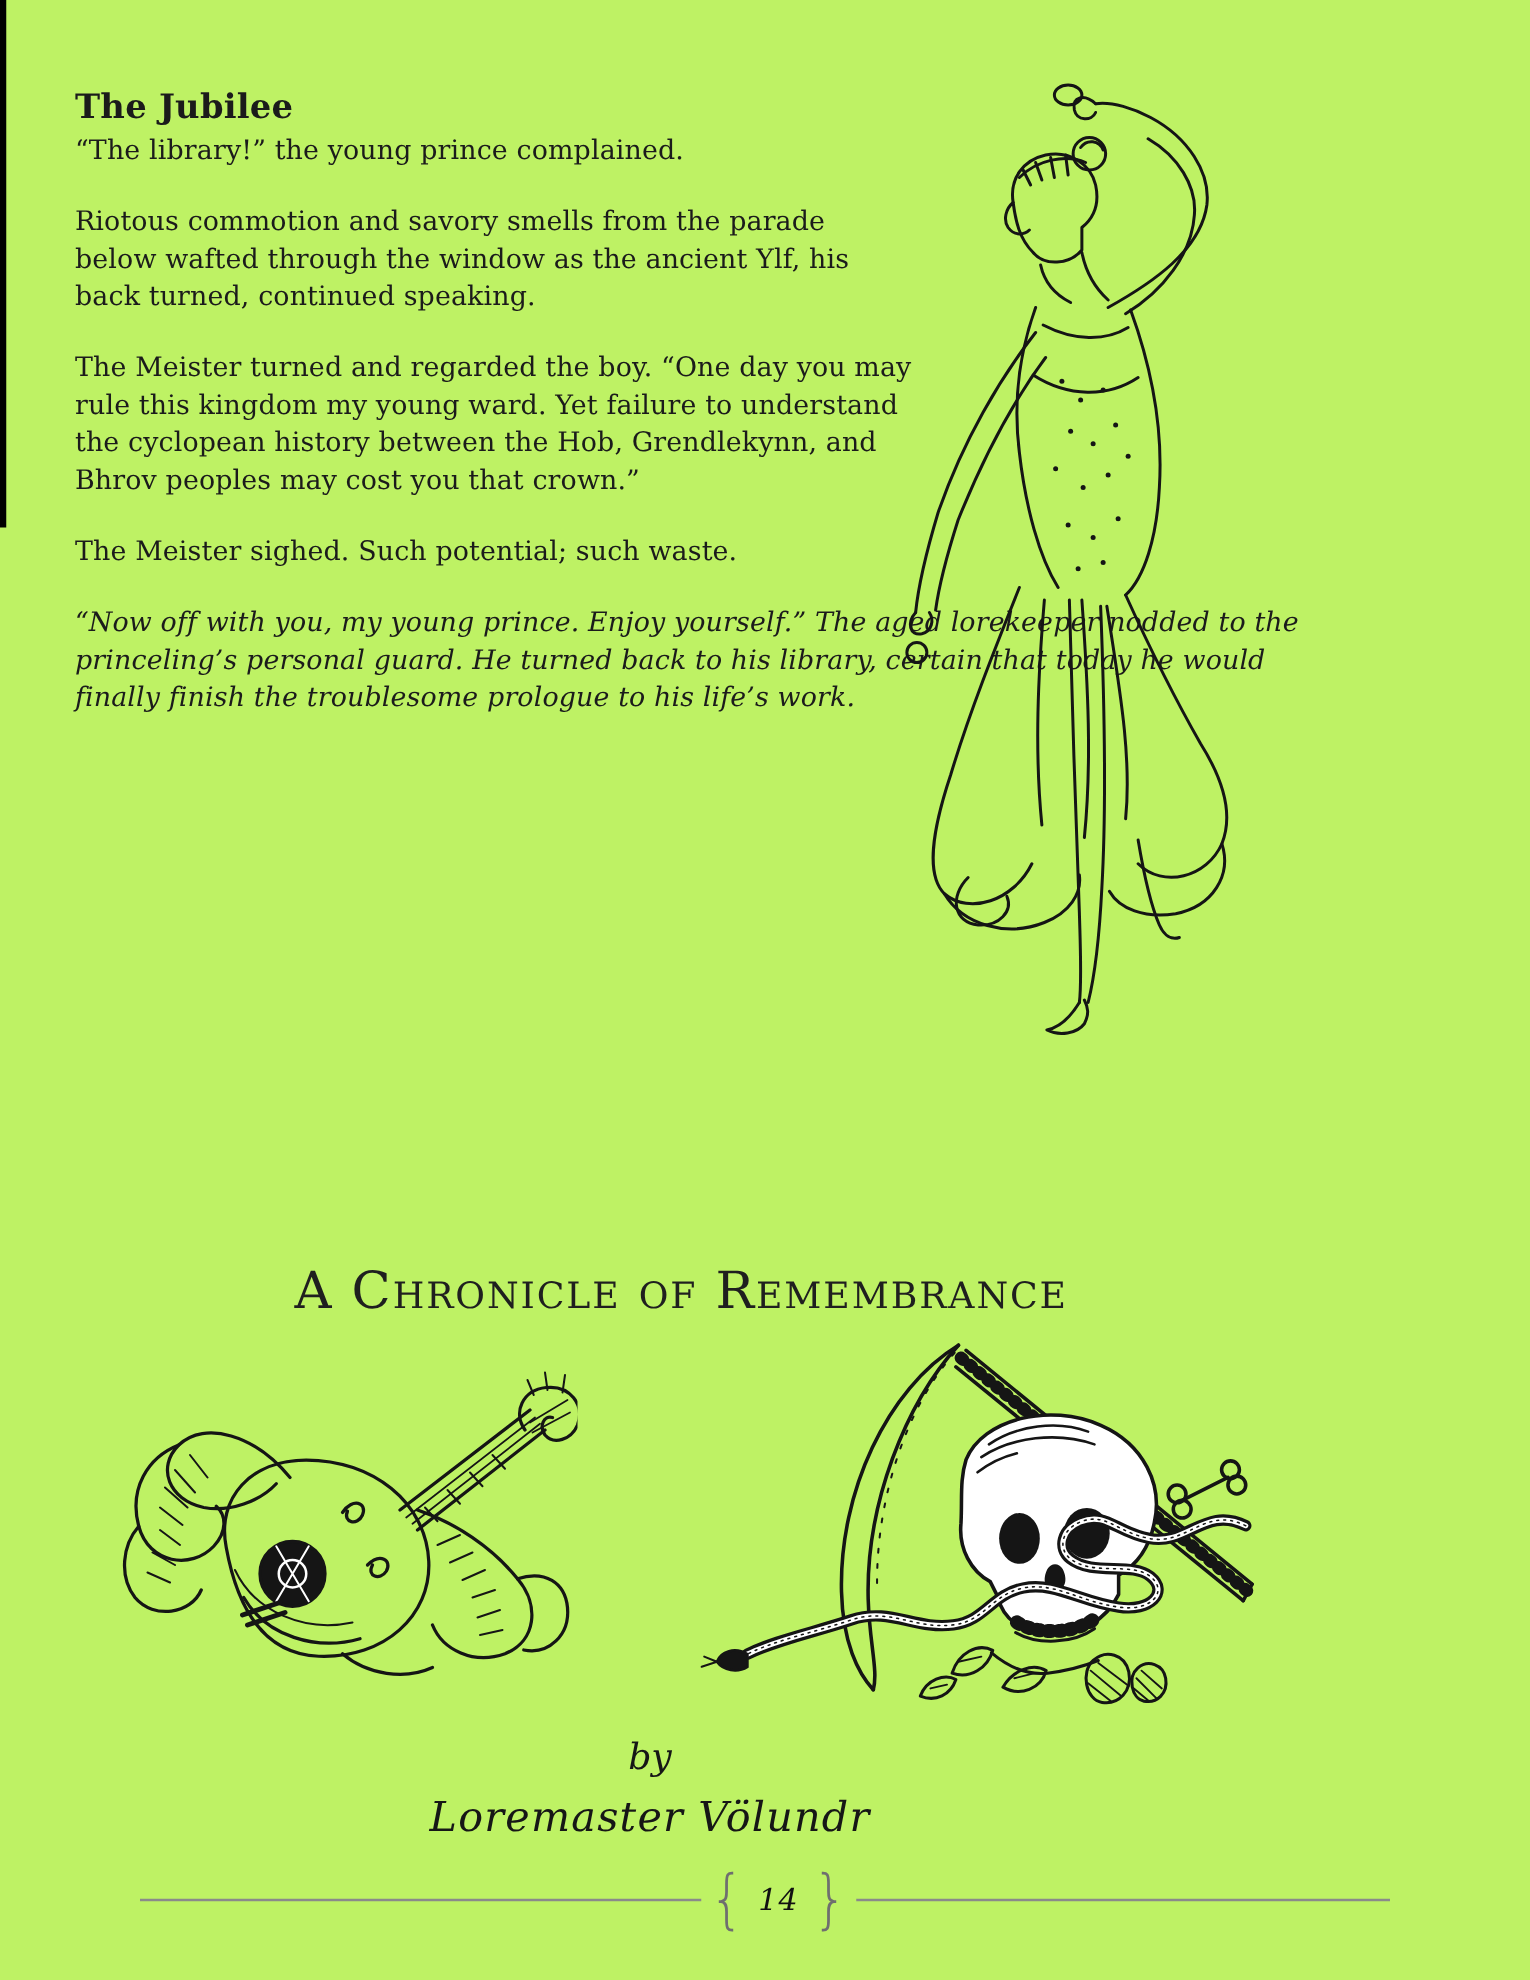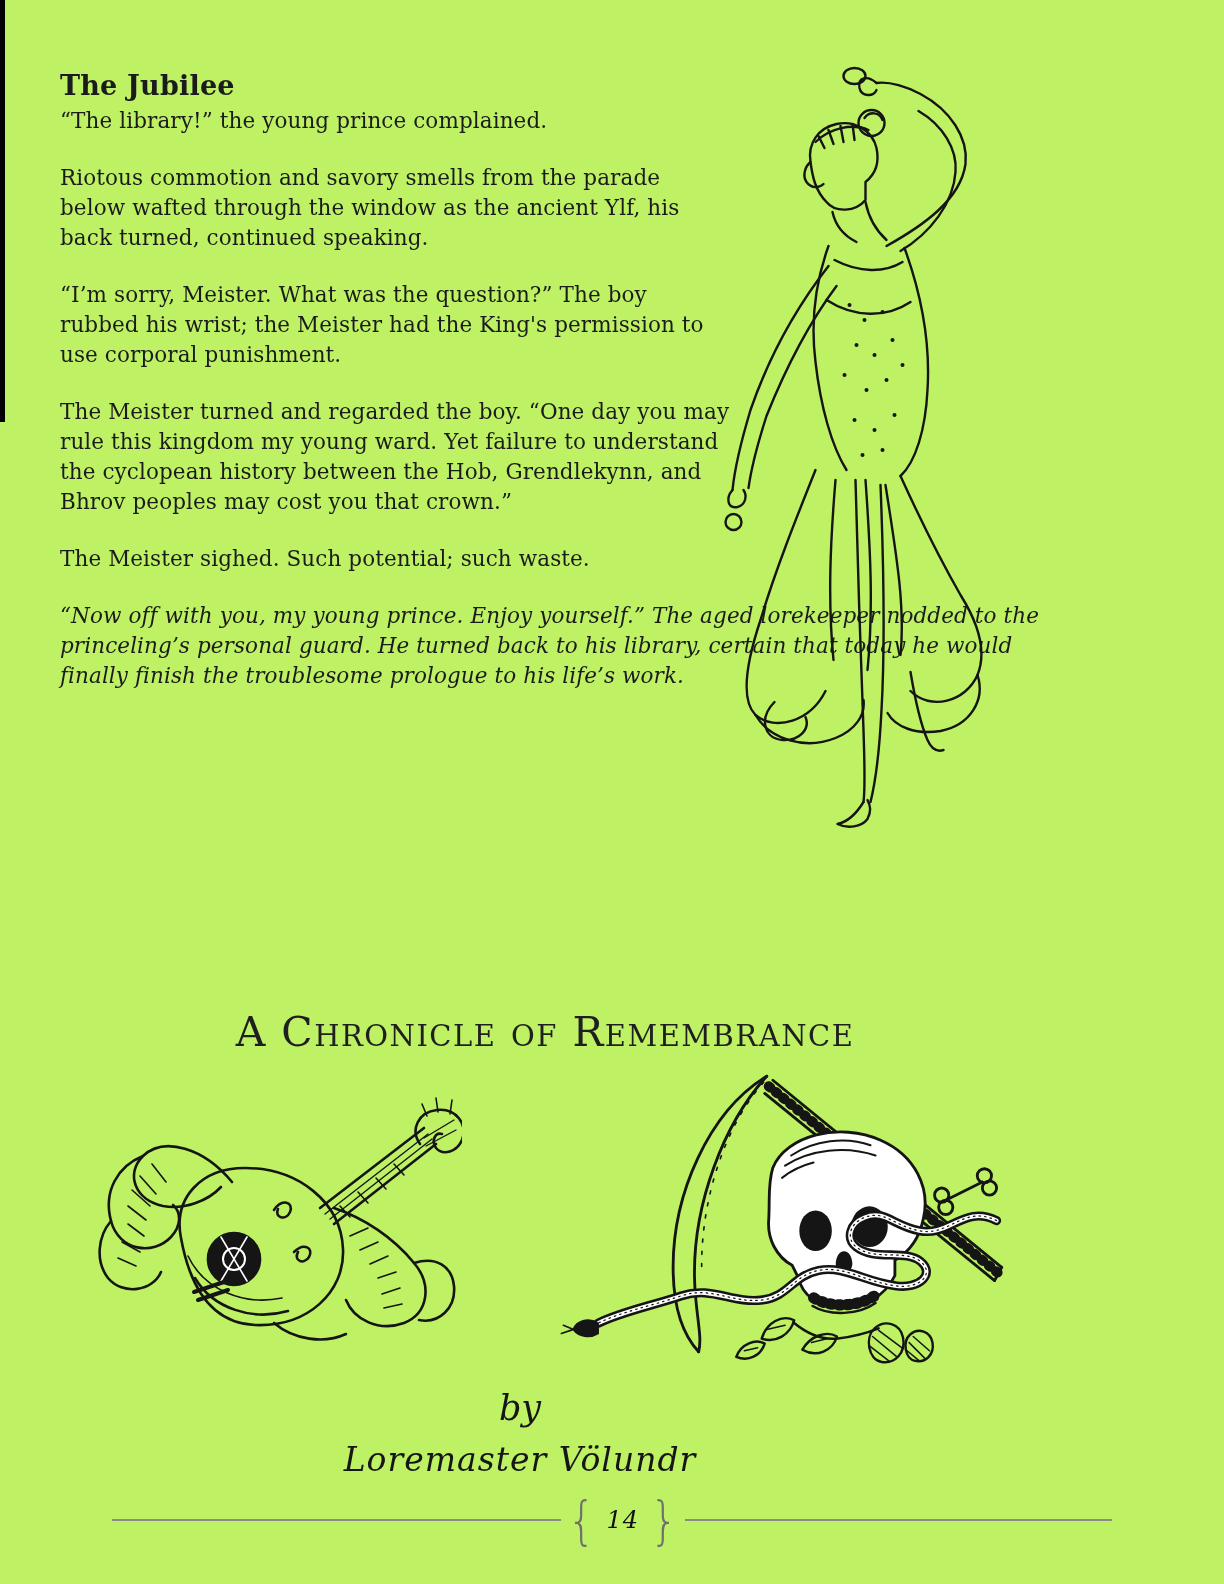--- a/index.html
+++ b/index.html
@@ -13,21 +13,21 @@
   .text-col p{margin:0 0 27px 0;font-size:21.5px;line-height:30px;width:672px;letter-spacing:.1px;}
   .text-col p.wide{width:992px;font-style:italic;}
   .dancer-svg{position:absolute;left:712px;top:50px;}
   .section-heading{
     position:absolute;left:0;top:1008px;width:1090px;text-align:center;
     font-variant:small-caps;font-size:41px;letter-spacing:1.5px;color:#1f1f1f;
   }
   .lute-svg{position:absolute;left:82px;top:1086px;}
   .skull-svg{position:absolute;left:556px;top:1066px;}
   .byline{position:absolute;left:0;top:1388px;width:1040px;text-align:center;font-style:italic;color:#161616;}
-  .byline .by{font-size:35px;}
+  .byline .by{font-size:29px;}
   .byline .author{font-size:33px;margin-top:12px;letter-spacing:1px;}
   .footer{position:absolute;left:112px;top:1498px;width:1000px;display:flex;align-items:center;}
   .rule{height:2px;background:#8a8a8a;}
   .rule-left{width:458px;}
   .rule-right{width:436px;}
   .bracket{
     color:#6f6f6f;font-size:44px;font-family:"DejaVu Sans",sans-serif;font-weight:300;
     transform:scaleY(1.18);line-height:1;padding:0 7px;user-select:none;
   }
   .pagenum{font-size:24px;color:#111;padding:0 4px;letter-spacing:1px;font-style:italic;}
@@ -38,21 +38,20 @@
 
 <div class="page">
 
   <div class="scan-edge"></div>
 
   <h1 class="title">The Jubilee</h1>
 
   <div class="text-col">
     <p>“The library!” the young prince complained.</p>
     <p>Riotous commotion and savory smells from the parade below wafted through the window as the ancient Ylf, his back turned, continued speaking.</p>
-    <p>“I’m sorry, Meister. What was the question?” The boy rubbed his wrist; the Meister had the King's permission to use corporal punishment.</p>
     <p>The Meister turned and regarded the boy. “One day you may rule this kingdom my young ward. Yet failure to understand the cyclopean history between the Hob, Grendlekynn, and Bhrov peoples may cost you that crown.”</p>
     <p>The Meister sighed. Such potential; such waste.</p>
     <p class="wide">“Now off with you, my young prince. Enjoy yourself.” The aged lorekeeper nodded to the princeling’s personal guard. He turned back to his library, certain that today he would finally finish the troublesome prologue to his life’s work.</p>
   </div>
 
   <svg class="dancer-svg" width="305" height="780" viewBox="0 0 300 780" aria-hidden="true">
     <g stroke="#151515" fill="none" stroke-width="2.4" stroke-linecap="round" stroke-linejoin="round">
       <path d="M172,196 C208,176 246,150 251,114 C254,88 236,60 206,44 C193,37 175,31 162,33"></path>
       <path d="M186,201 C216,183 239,153 241,122 C243,99 228,75 204,61"></path>
       <path d="M162,33 C153,25 143,27 145,38 C147,47 159,47 162,40"></path>

